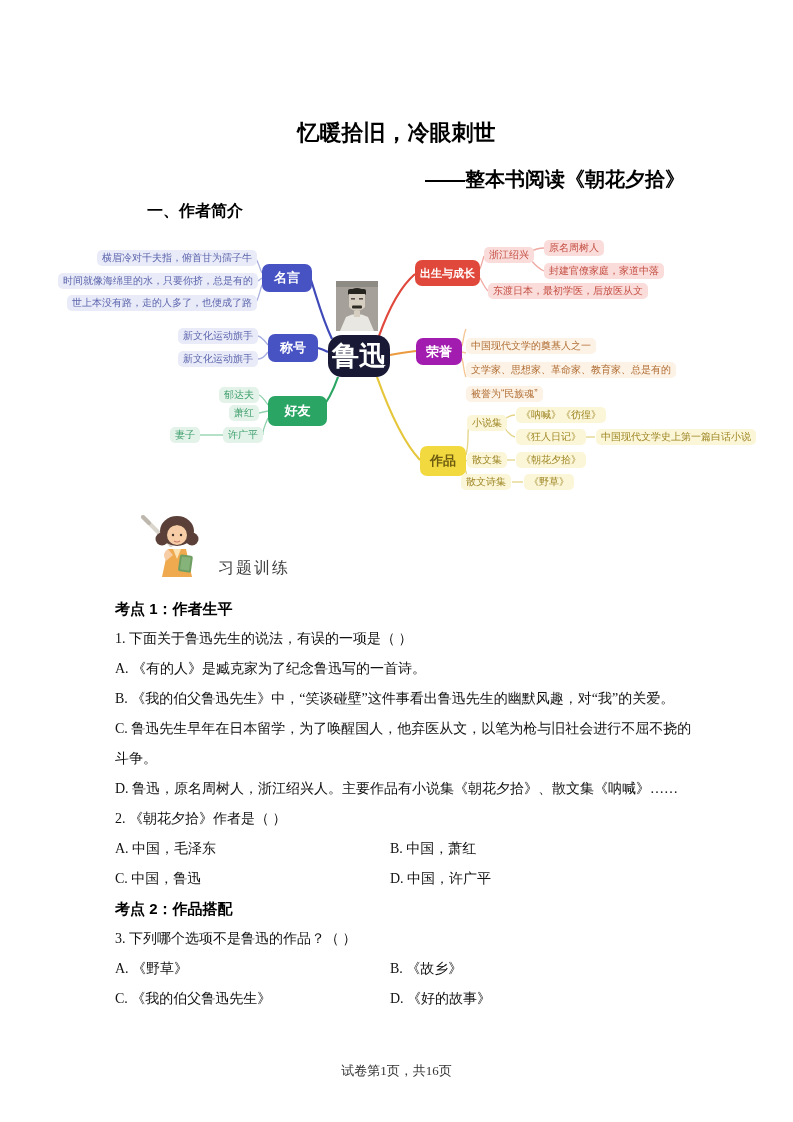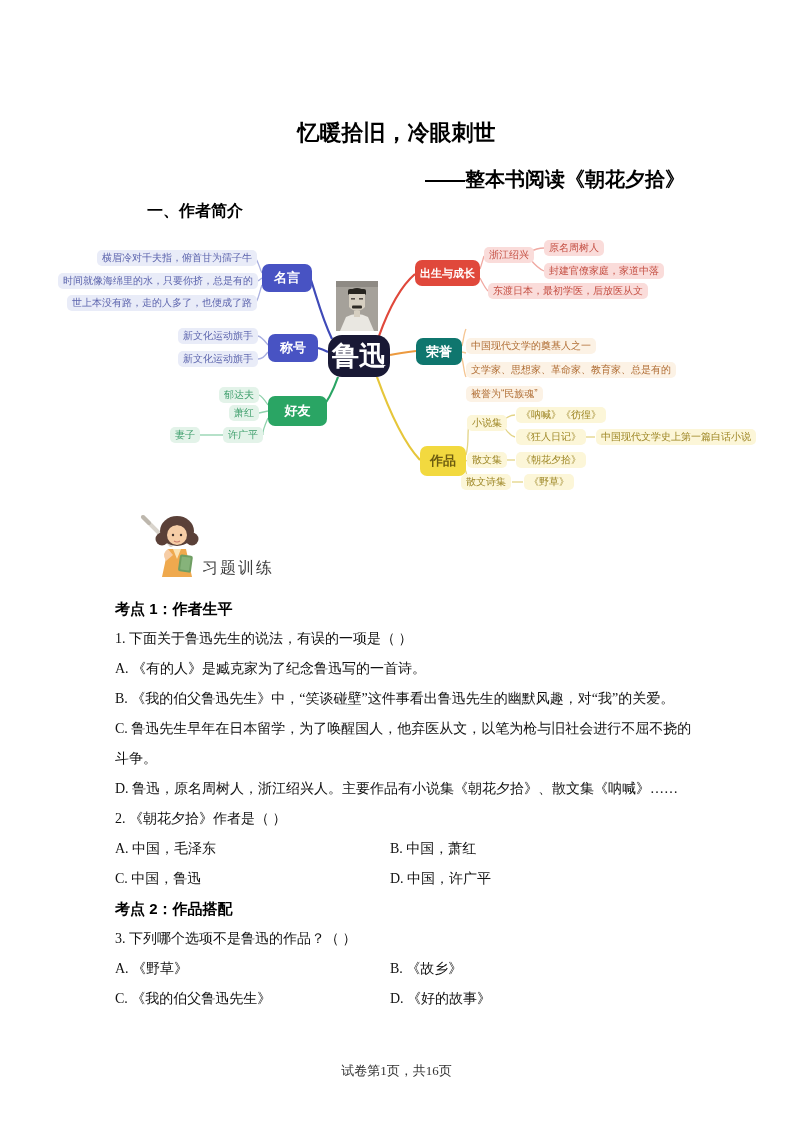--- a/index.html
+++ b/index.html
@@ -15,39 +15,39 @@
   
   .mindmap{position:absolute;left:95px;top:236px;width:640px;height:270px;}
   .mindmap svg.links{position:absolute;left:0;top:0;}
   .mm-node{position:absolute;display:flex;align-items:center;justify-content:center;
            border-radius:7px;color:#fff;font-family:"Liberation Sans",sans-serif;
            font-weight:bold;white-space:nowrap;}
   .mm-center{left:233px;top:99px;width:62px;height:42px;background:#191935;font-size:27px;border-radius:14px;}
   .mm-blue{background:#4853c3;}
   .mm-green{background:#2aa564;}
   .mm-red{background:#e0483b;}
-  .mm-orange{background:#0f766e;}
+  .mm-orange{background:#a21caf;}
   .mm-yellow{background:#f2d93f;color:#6d5c10;}
   .nd-mingyan{left:167px;top:28px;width:50px;height:28px;font-size:13px;}
   .nd-chenghao{left:173px;top:98px;width:50px;height:28px;font-size:13px;}
   .nd-haoyou{left:173px;top:160px;width:59px;height:30px;font-size:13px;}
   .nd-birth{left:320px;top:24px;width:65px;height:26px;font-size:11px;}
   .nd-rongyu{left:321px;top:102px;width:46px;height:27px;font-size:13px;}
   .nd-zuopin{left:325px;top:210px;width:46px;height:30px;font-size:13px;}
   .mm-leaf{position:absolute;font-size:10px;line-height:12px;padding:2px 5px;border-radius:5px;
            white-space:nowrap;font-family:"Liberation Sans",sans-serif;}
   .lf-blue{background:#e9ecf8;color:#5c64ad;}
   .lf-green{background:#e3f3e9;color:#3d9e6b;}
   .lf-red{background:#fadcda;color:#c44f43;}
   .lf-orange{background:#fcf2e5;color:#b06e35;margin-top:17px;}
   .lf-yellow{background:#fcf6d8;color:#9c8523;}
   .photo{position:absolute;left:241px;top:45px;width:42px;height:50px;}
   
   .exercise{position:absolute;left:135px;top:505px;width:300px;height:80px;}
-  .exercise .label{position:absolute;left:67px;top:53px;font-size:16px;color:#3f3f3f;
+  .exercise .label{position:absolute;left:83px;top:53px;font-size:16px;color:#3f3f3f;
                    font-family:"Liberation Sans",sans-serif;letter-spacing:2px;}
   
   .exam{position:absolute;left:115px;top:594px;width:578px;font-size:14px;line-height:30px;}
   .topic{font-family:"Liberation Sans",sans-serif;font-weight:bold;font-size:15px;color:#000;}
   .stem,.opt{color:#111;}
   .opt-grid{display:grid;grid-template-columns:275px 1fr;}
   
   .footer{position:absolute;top:1062px;left:0;width:793px;text-align:center;
           font-size:13px;color:#333;}
 </style>

